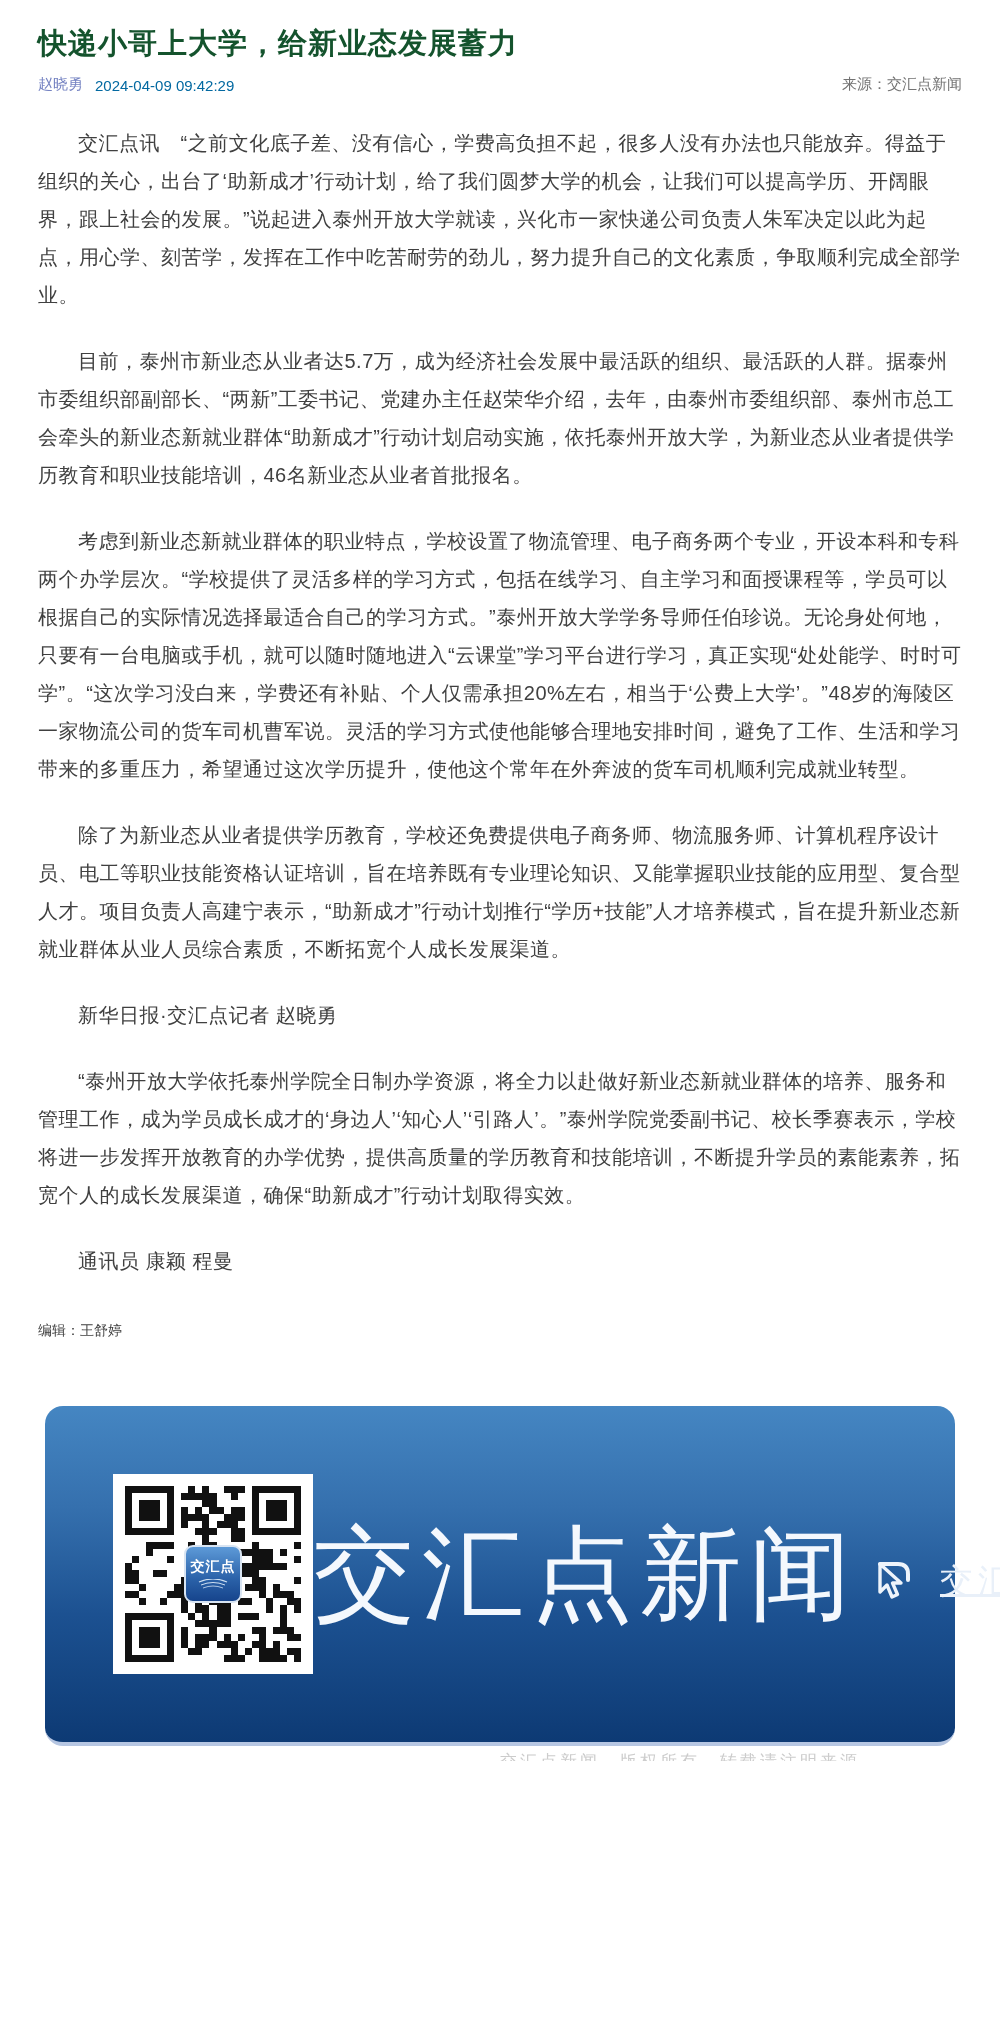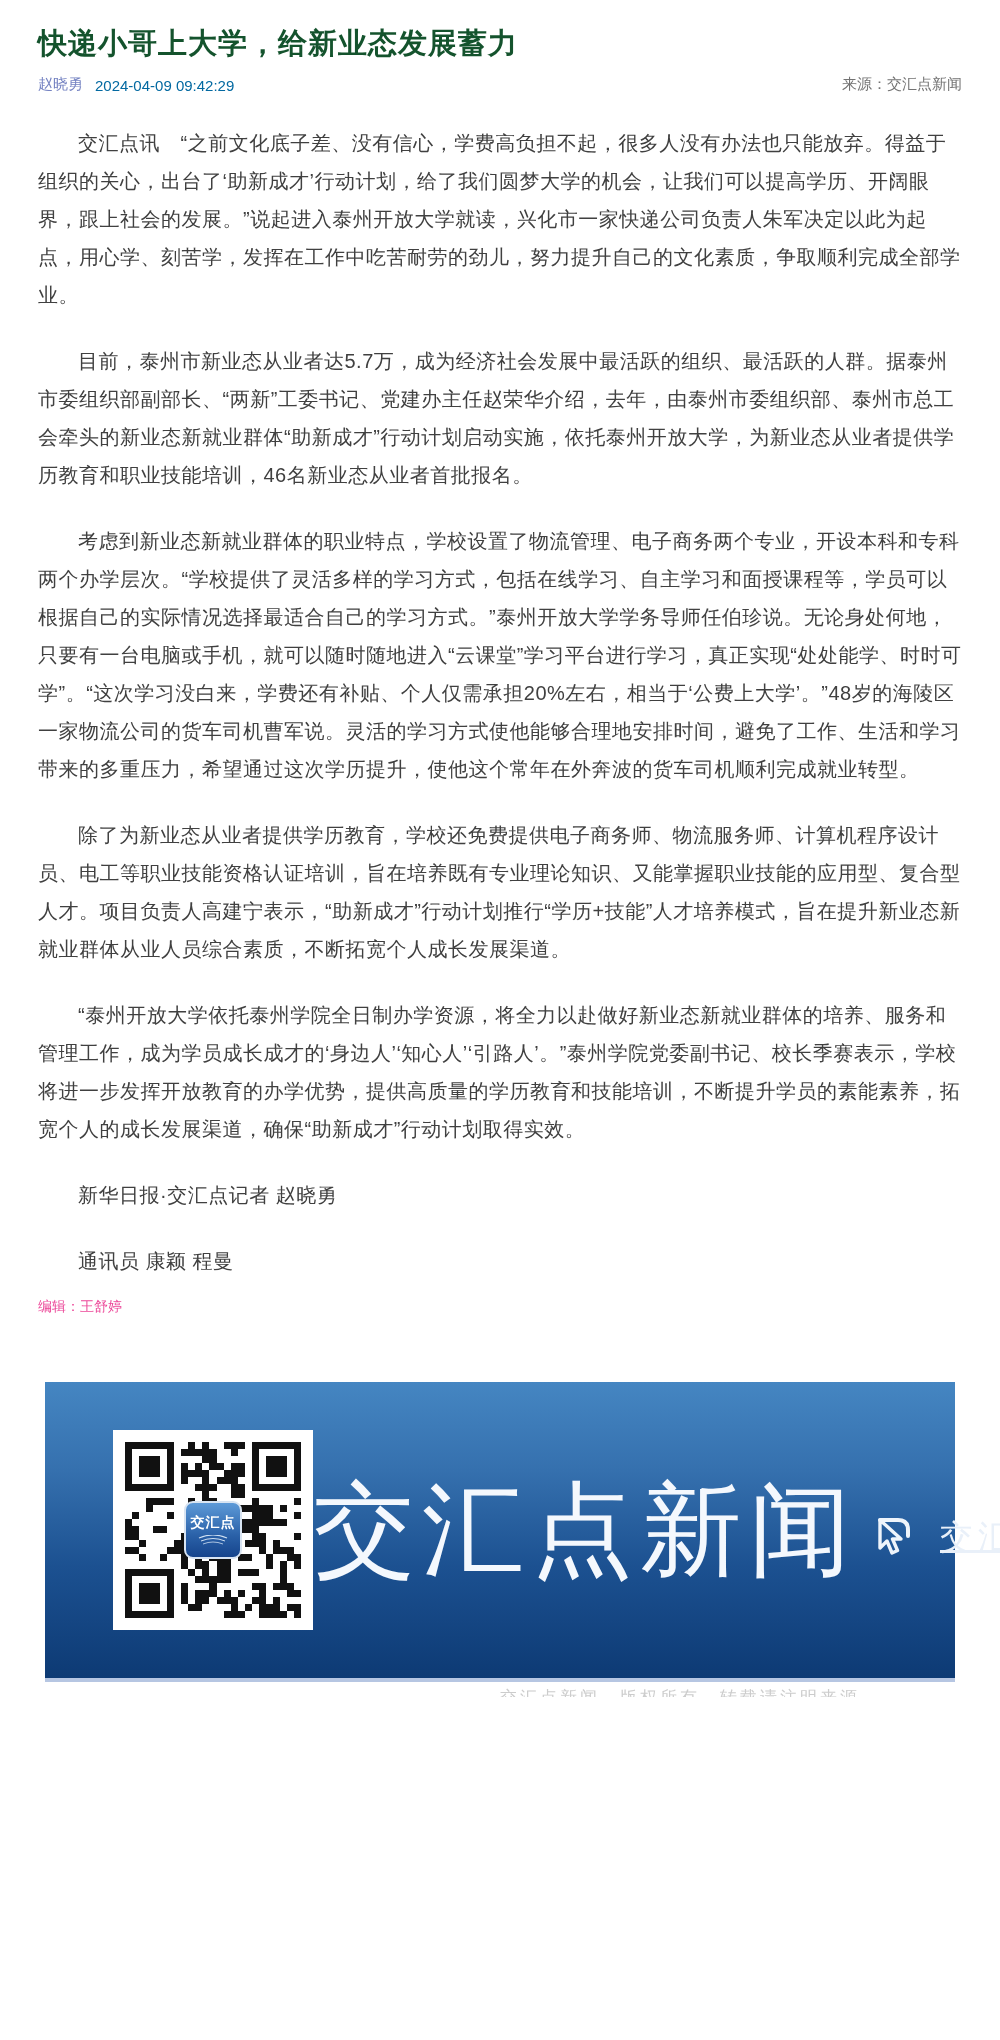--- a/index.html
+++ b/index.html
@@ -24,30 +24,31 @@
   .meta .date { color:#0369a1; }
   .meta .source { margin-left:auto; color:#737373; }
   .body { margin-top:30px; }
   .body p {
     font-size:20px; color:#404040;
     line-height:38px; text-indent:2em;
     margin-top:28px;
     letter-spacing:0.5px;
   }
   .editor {
-    margin-top:18px;
-    font-size:14px; color:#ec4899;
+    margin-top:42px;
+    font-size:14px; color:#404040;
   }
   .banner {
     margin:66px 7px 0 7px;
-    height:300px;
+    height:340px;
     background:linear-gradient(180deg,#4586c2 0%,#3570ae 30%,#1c5191 62%,#0d3a74 100%);
     border-bottom:4px solid #b6c6e2;
     display:flex; align-items:center;
     cursor:pointer;
+    border-radius:18px;
   }
   .qr-wrap {
     margin-left:68px;
     width:200px; height:200px;
     background:#ffffff;
     padding:12px;
     position:relative;
     flex:0 0 auto;
   }
   .qr-grid { width:176px; height:176px; display:grid;
@@ -93,22 +94,22 @@
     <span class="author">赵晓勇</span>
     <span class="date">2024-04-09 09:42:29</span>
     <span class="source">来源：交汇点新闻</span>
   </div>
 
   <div class="body" id="article-body">
       <p>交汇点讯　“之前文化底子差、没有信心，学费高负担不起，很多人没有办法也只能放弃。得益于组织的关心，出台了‘助新成才’行动计划，给了我们圆梦大学的机会，让我们可以提高学历、开阔眼界，跟上社会的发展。”说起进入泰州开放大学就读，兴化市一家快递公司负责人朱军决定以此为起点，用心学、刻苦学，发挥在工作中吃苦耐劳的劲儿，努力提升自己的文化素质，争取顺利完成全部学业。</p>
       <p>目前，泰州市新业态从业者达5.7万，成为经济社会发展中最活跃的组织、最活跃的人群。据泰州市委组织部副部长、“两新”工委书记、党建办主任赵荣华介绍，去年，由泰州市委组织部、泰州市总工会牵头的新业态新就业群体“助新成才”行动计划启动实施，依托泰州开放大学，为新业态从业者提供学历教育和职业技能培训，46名新业态从业者首批报名。</p>
       <p>考虑到新业态新就业群体的职业特点，学校设置了物流管理、电子商务两个专业，开设本科和专科两个办学层次。“学校提供了灵活多样的学习方式，包括在线学习、自主学习和面授课程等，学员可以根据自己的实际情况选择最适合自己的学习方式。”泰州开放大学学务导师任伯珍说。无论身处何地，只要有一台电脑或手机，就可以随时随地进入“云课堂”学习平台进行学习，真正实现“处处能学、时时可学”。“这次学习没白来，学费还有补贴、个人仅需承担20%左右，相当于‘公费上大学’。”48岁的海陵区一家物流公司的货车司机曹军说。灵活的学习方式使他能够合理地安排时间，避免了工作、生活和学习带来的多重压力，希望通过这次学历提升，使他这个常年在外奔波的货车司机顺利完成就业转型。</p>
       <p>除了为新业态从业者提供学历教育，学校还免费提供电子商务师、物流服务师、计算机程序设计员、电工等职业技能资格认证培训，旨在培养既有专业理论知识、又能掌握职业技能的应用型、复合型人才。项目负责人高建宁表示，“助新成才”行动计划推行“学历+技能”人才培养模式，旨在提升新业态新就业群体从业人员综合素质，不断拓宽个人成长发展渠道。</p>
+      <p>新华日报·交汇点记者 赵晓勇</p>
       <p>“泰州开放大学依托泰州学院全日制办学资源，将全力以赴做好新业态新就业群体的培养、服务和管理工作，成为学员成长成才的‘身边人’‘知心人’‘引路人’。”泰州学院党委副书记、校长季赛表示，学校将进一步发挥开放教育的办学优势，提供高质量的学历教育和技能培训，不断提升学员的素能素养，拓宽个人的成长发展渠道，确保“助新成才”行动计划取得实效。</p>
-      <p>新华日报·交汇点记者 赵晓勇</p>
       <p>通讯员 康颖 程曼</p>
     </div>
 
   <div class="editor">编辑：王舒婷</div>
 
   <div class="banner">
     <div class="qr-wrap">
       <div class="qr-grid" id="qr-grid">
           <i class="b"></i>
           <i class="b"></i>

